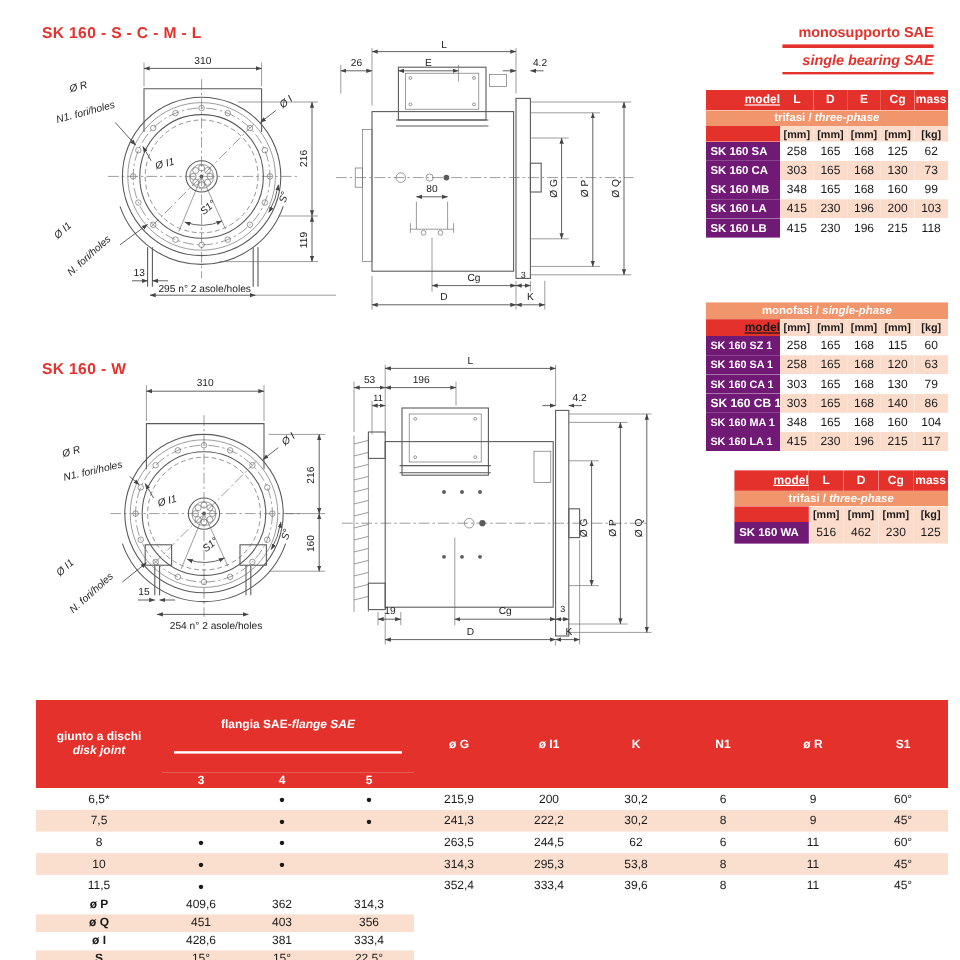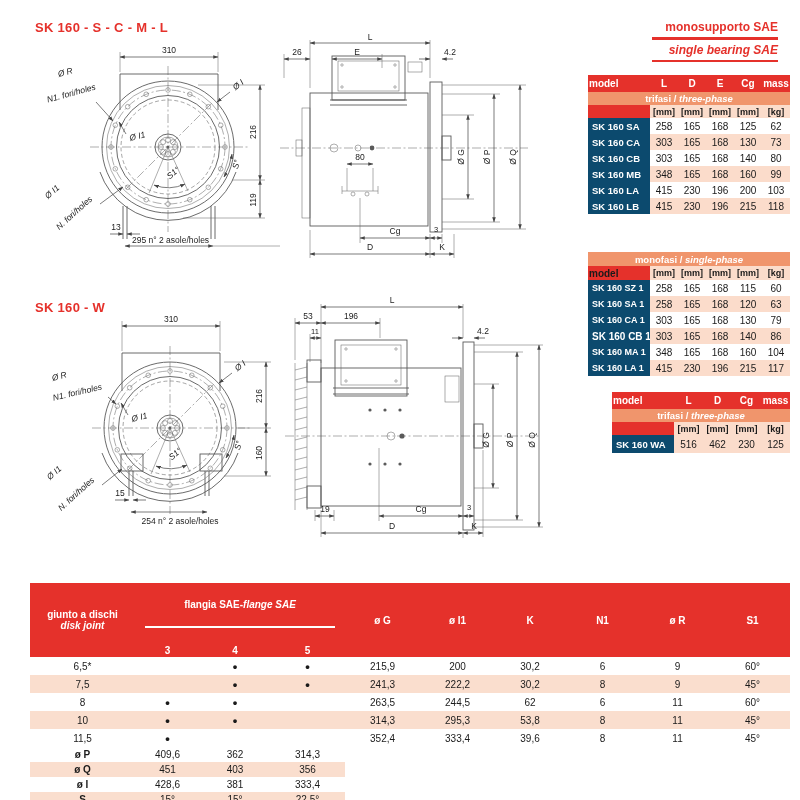--- a/index.html
+++ b/index.html
@@ -12,27 +12,27 @@
   
   .hdr-right { left:652px; top:20px; width:126px; text-align:right; }
   .hdr-right .l1 { color:#e5312b; font-weight:bold; font-size:12px; padding-bottom:3px; border-bottom:3px solid #e5312b; }
   .hdr-right .l2 { color:#e5312b; font-weight:bold; font-style:italic; font-size:12px; padding:3px 0 3px 0; border-bottom:2px solid #e5312b; }
 
   
   table { border-collapse:collapse; table-layout:fixed; }
   th, td { padding:0; text-align:center; vertical-align:middle; white-space:nowrap; overflow:hidden; }
   .dt { font-size:10px; color:#1a1a1a; }
   .dt .hrow th { background:#e5312b; color:#fff; font-weight:bold; font-size:10px; height:17px; }
-  .dt .hrow th.model-h, .dt .model-h { text-align:left; padding-left:1px; }
+  .dt .hrow th.model-h, .dt .model-h { text-align:right; padding-left:1px;text-decoration:underline; }
   .dt .orow td { background:#f0956c; color:#fff; font-weight:bold; font-size:9.5px; height:13px; }
   .dt .orow .it { font-style:italic; }
   .dt .urow td { background:#fbdccb; font-size:9px; font-weight:bold; height:13px; }
   .dt .urow td.mcell { background:#e5312b; }
   .dt tbody td { height:16px; }
-  .dt tbody td.mcell { background:#0c4a6e; color:#fff; font-weight:bold; font-size:9.5px; text-align:left; padding-left:4px; }
+  .dt tbody td.mcell { background:#701a75; color:#fff; font-weight:bold; font-size:9.5px; text-align:left; padding-left:4px; }
   .dt.zebra-even tbody tr:nth-child(even) td:not(.mcell) { background:#fbdccb; }
   .dt.zebra-odd  tbody tr:nth-child(odd)  td:not(.mcell) { background:#fbdccb; }
 
   
   .ft { font-size:10px; color:#1a1a1a; }
   .ft thead th { background:#e5312b; color:#fff; font-weight:bold; font-size:10px; height:13px; }
   .ft thead .it { font-style:italic; }
   .ft .flangia-wrap { display:block; margin:16px 10px; padding-bottom:16px; border-bottom:2px solid #fff; }
   .ft tbody.main td { height:18px; }
   .ft tbody.main tr:nth-child(even) td { background:#fadece; }
@@ -485,28 +485,20 @@
     </tr>
       <tr>
       <td class="mcell">SK 160 CA</td>
       <td>303</td>
       <td>165</td>
       <td>168</td>
       <td>130</td>
       <td>73</td>
     </tr>
       <tr>
-      <td class="mcell">SK 160 CB</td>
-      <td>303</td>
-      <td>165</td>
-      <td>168</td>
-      <td>140</td>
-      <td>80</td>
-    </tr>
-      <tr>
       <td class="mcell">SK 160 MB</td>
       <td>348</td>
       <td>165</td>
       <td>168</td>
       <td>160</td>
       <td>99</td>
     </tr>
       <tr>
       <td class="mcell">SK 160 LA</td>
       <td>415</td>

